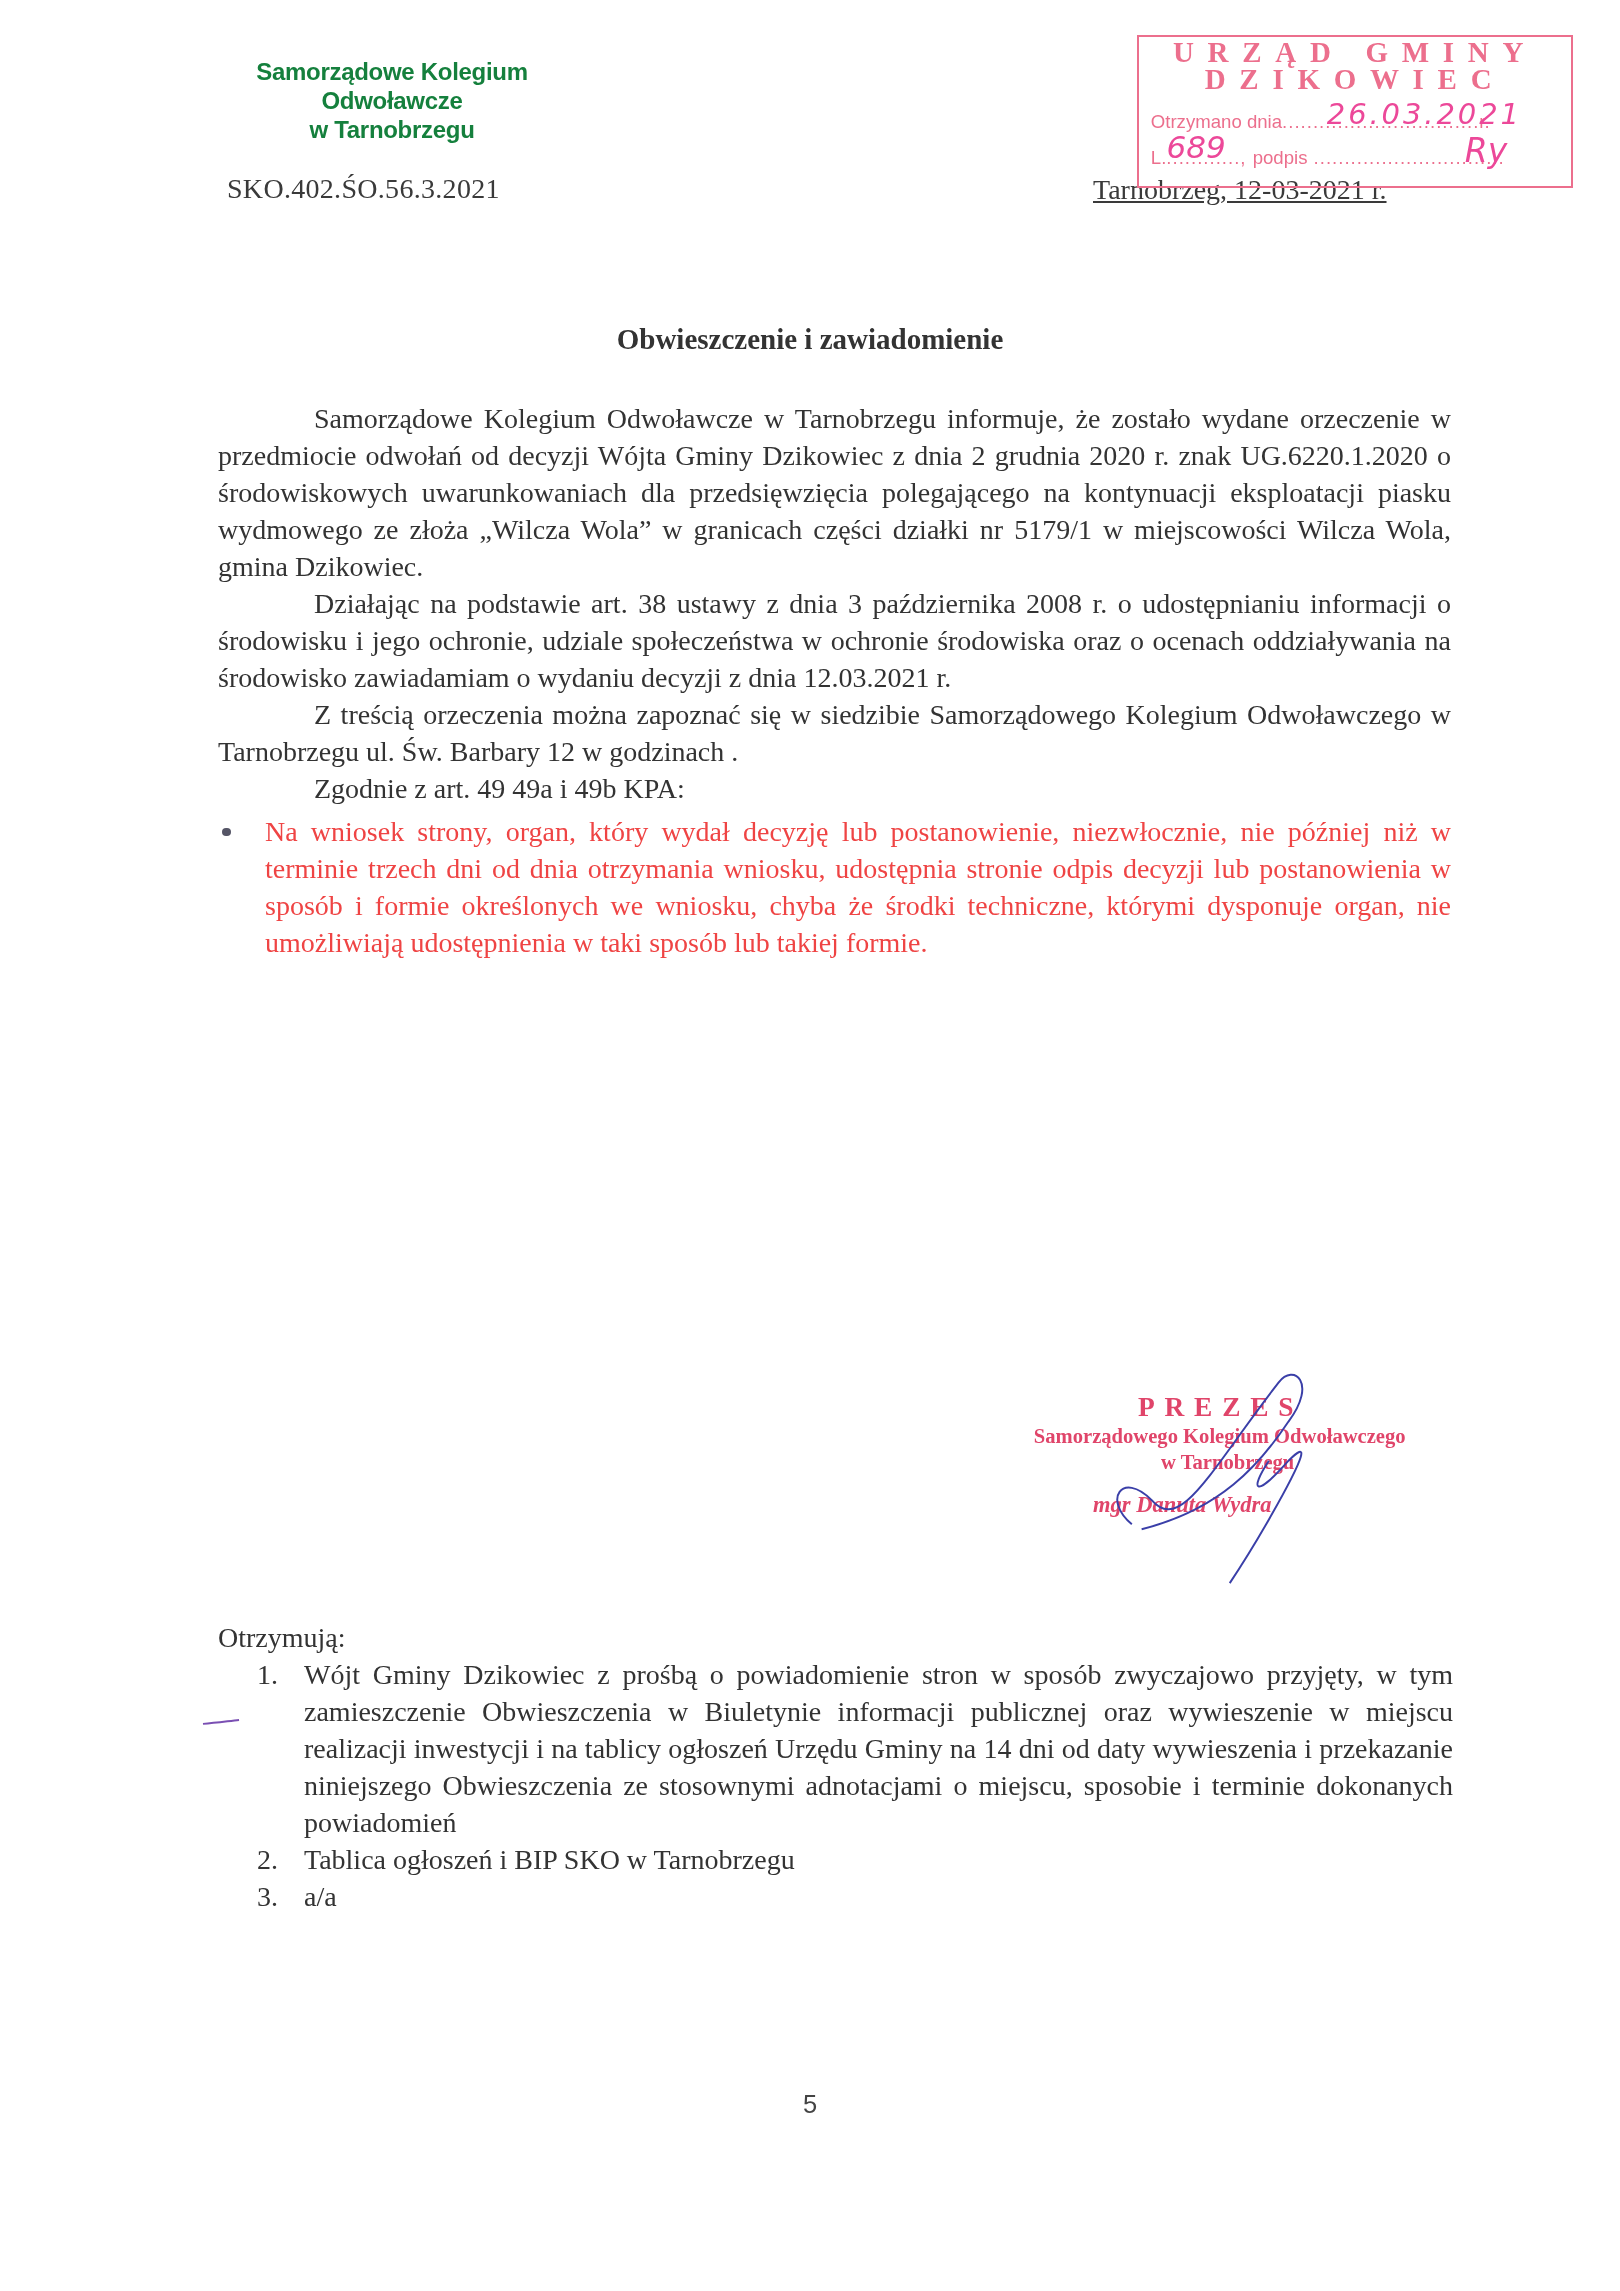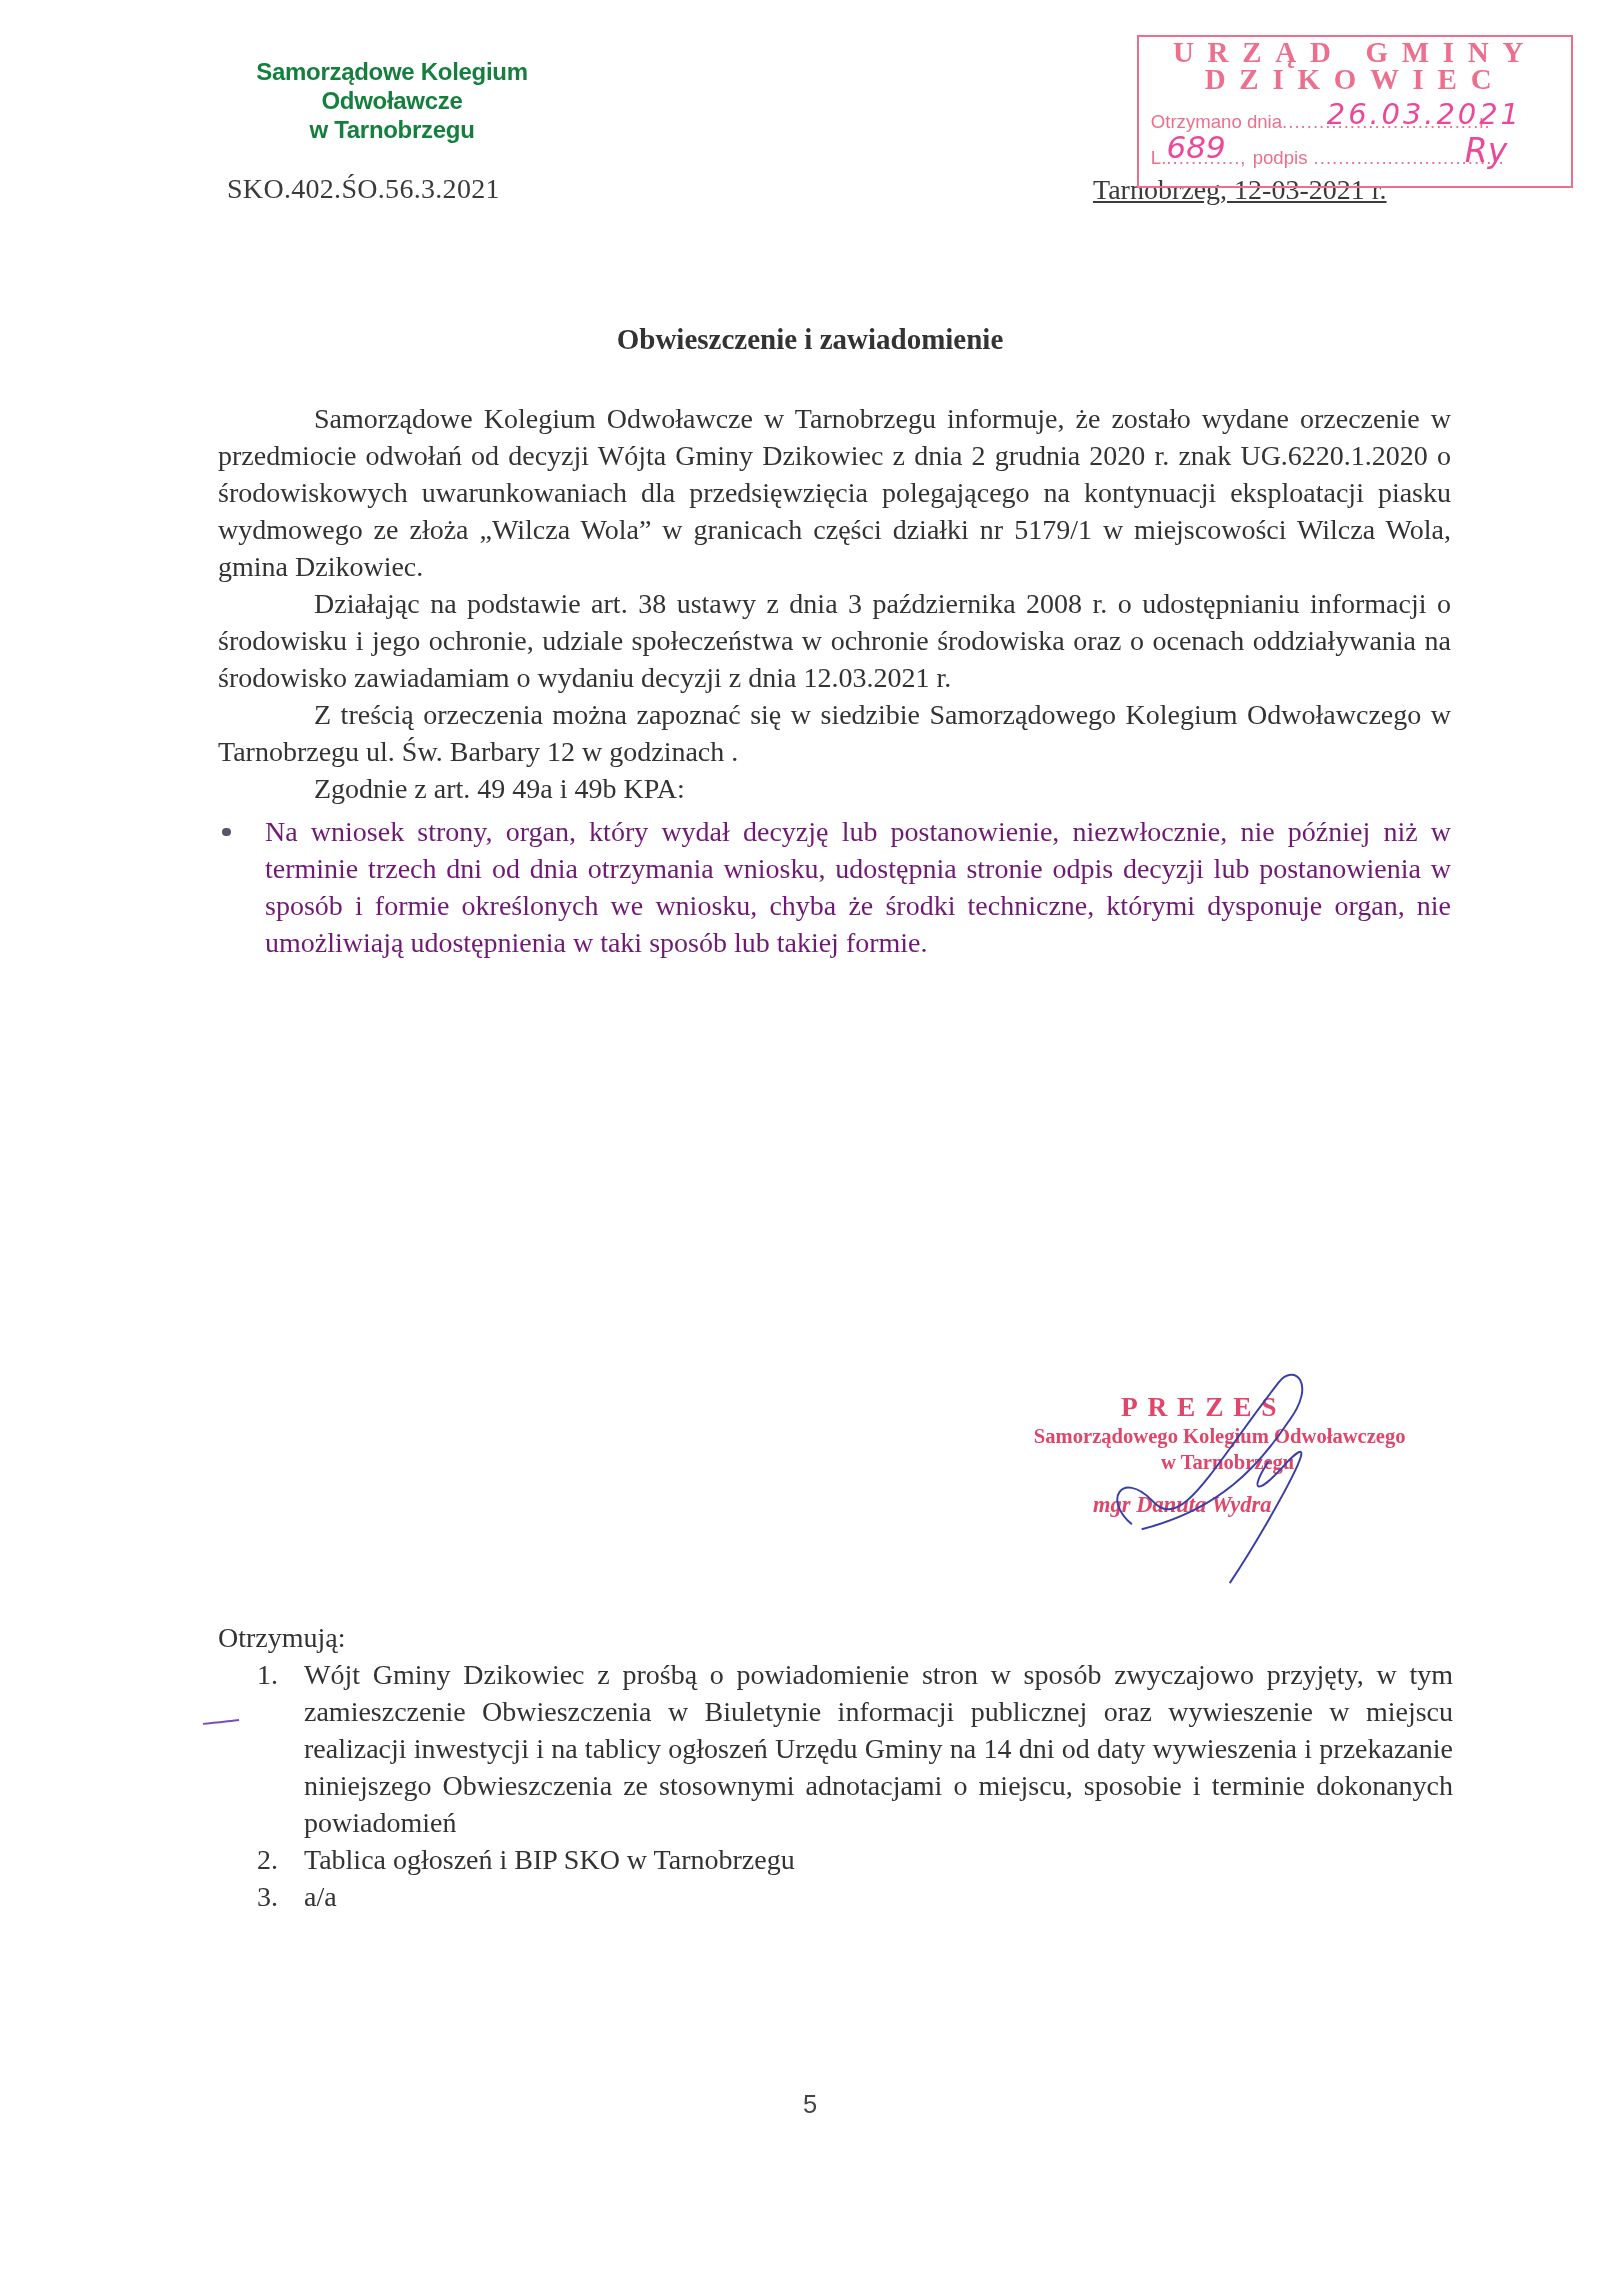--- a/index.html
+++ b/index.html
@@ -49,29 +49,29 @@
       font-size: 28px; line-height: 37px; color: #333; text-align: justify;
     }
     .body p { margin: 0; }
     .indent { text-indent: 96px; }
     .bullets { list-style: none; margin: 0; padding: 0; }
     .bullets li { position: relative; padding-left: 47px; margin-top: 5.9px; }
     .bullet-dot {
       position: absolute; left: 3.9px; top: 14.7px; width: 8.8px; height: 8.8px;
       border-radius: 50%; background: #556; 
     }
-    .b2 { color: #701a75; }
+    .b2 { color: #ef4444; }
     .after-bullets { margin-top: 3.9px; }
 
     
     .sig {
       left: 1024px; top: 1392px; width: 372px; height: 216px;
     }
     .sig-prezes {
-      position: absolute; left: 97px; top: 0; font-family: "Liberation Serif", serif;
+      position: absolute; left: 114px; top: 0; font-family: "Liberation Serif", serif;
       font-weight: bold; font-size: 27.4px; letter-spacing: 9.8px; color: #e0456a;
     }
     .sig-l2 { position: absolute; left: 9.8px; top: 33px; font-size: 20.6px; color: #e0456a; white-space: nowrap; font-weight: bold; }
     .sig-l3 { position: absolute; left: 137px; top: 59px; font-size: 20.6px; color: #e0456a; font-weight: bold; }
     .sig-l4 { position: absolute; left: 69px; top: 100px; font-size: 22.5px; color: #e0456a; font-style: italic; font-weight: bold; }
     .sig-svg { position: absolute; left: 0; top: -39px; }
 
     
     .recip { left: 218px; top: 1619px; width: 1235px; font-size: 28px; line-height: 37px; color: #333; }
     .recip-title { margin: 0; }

